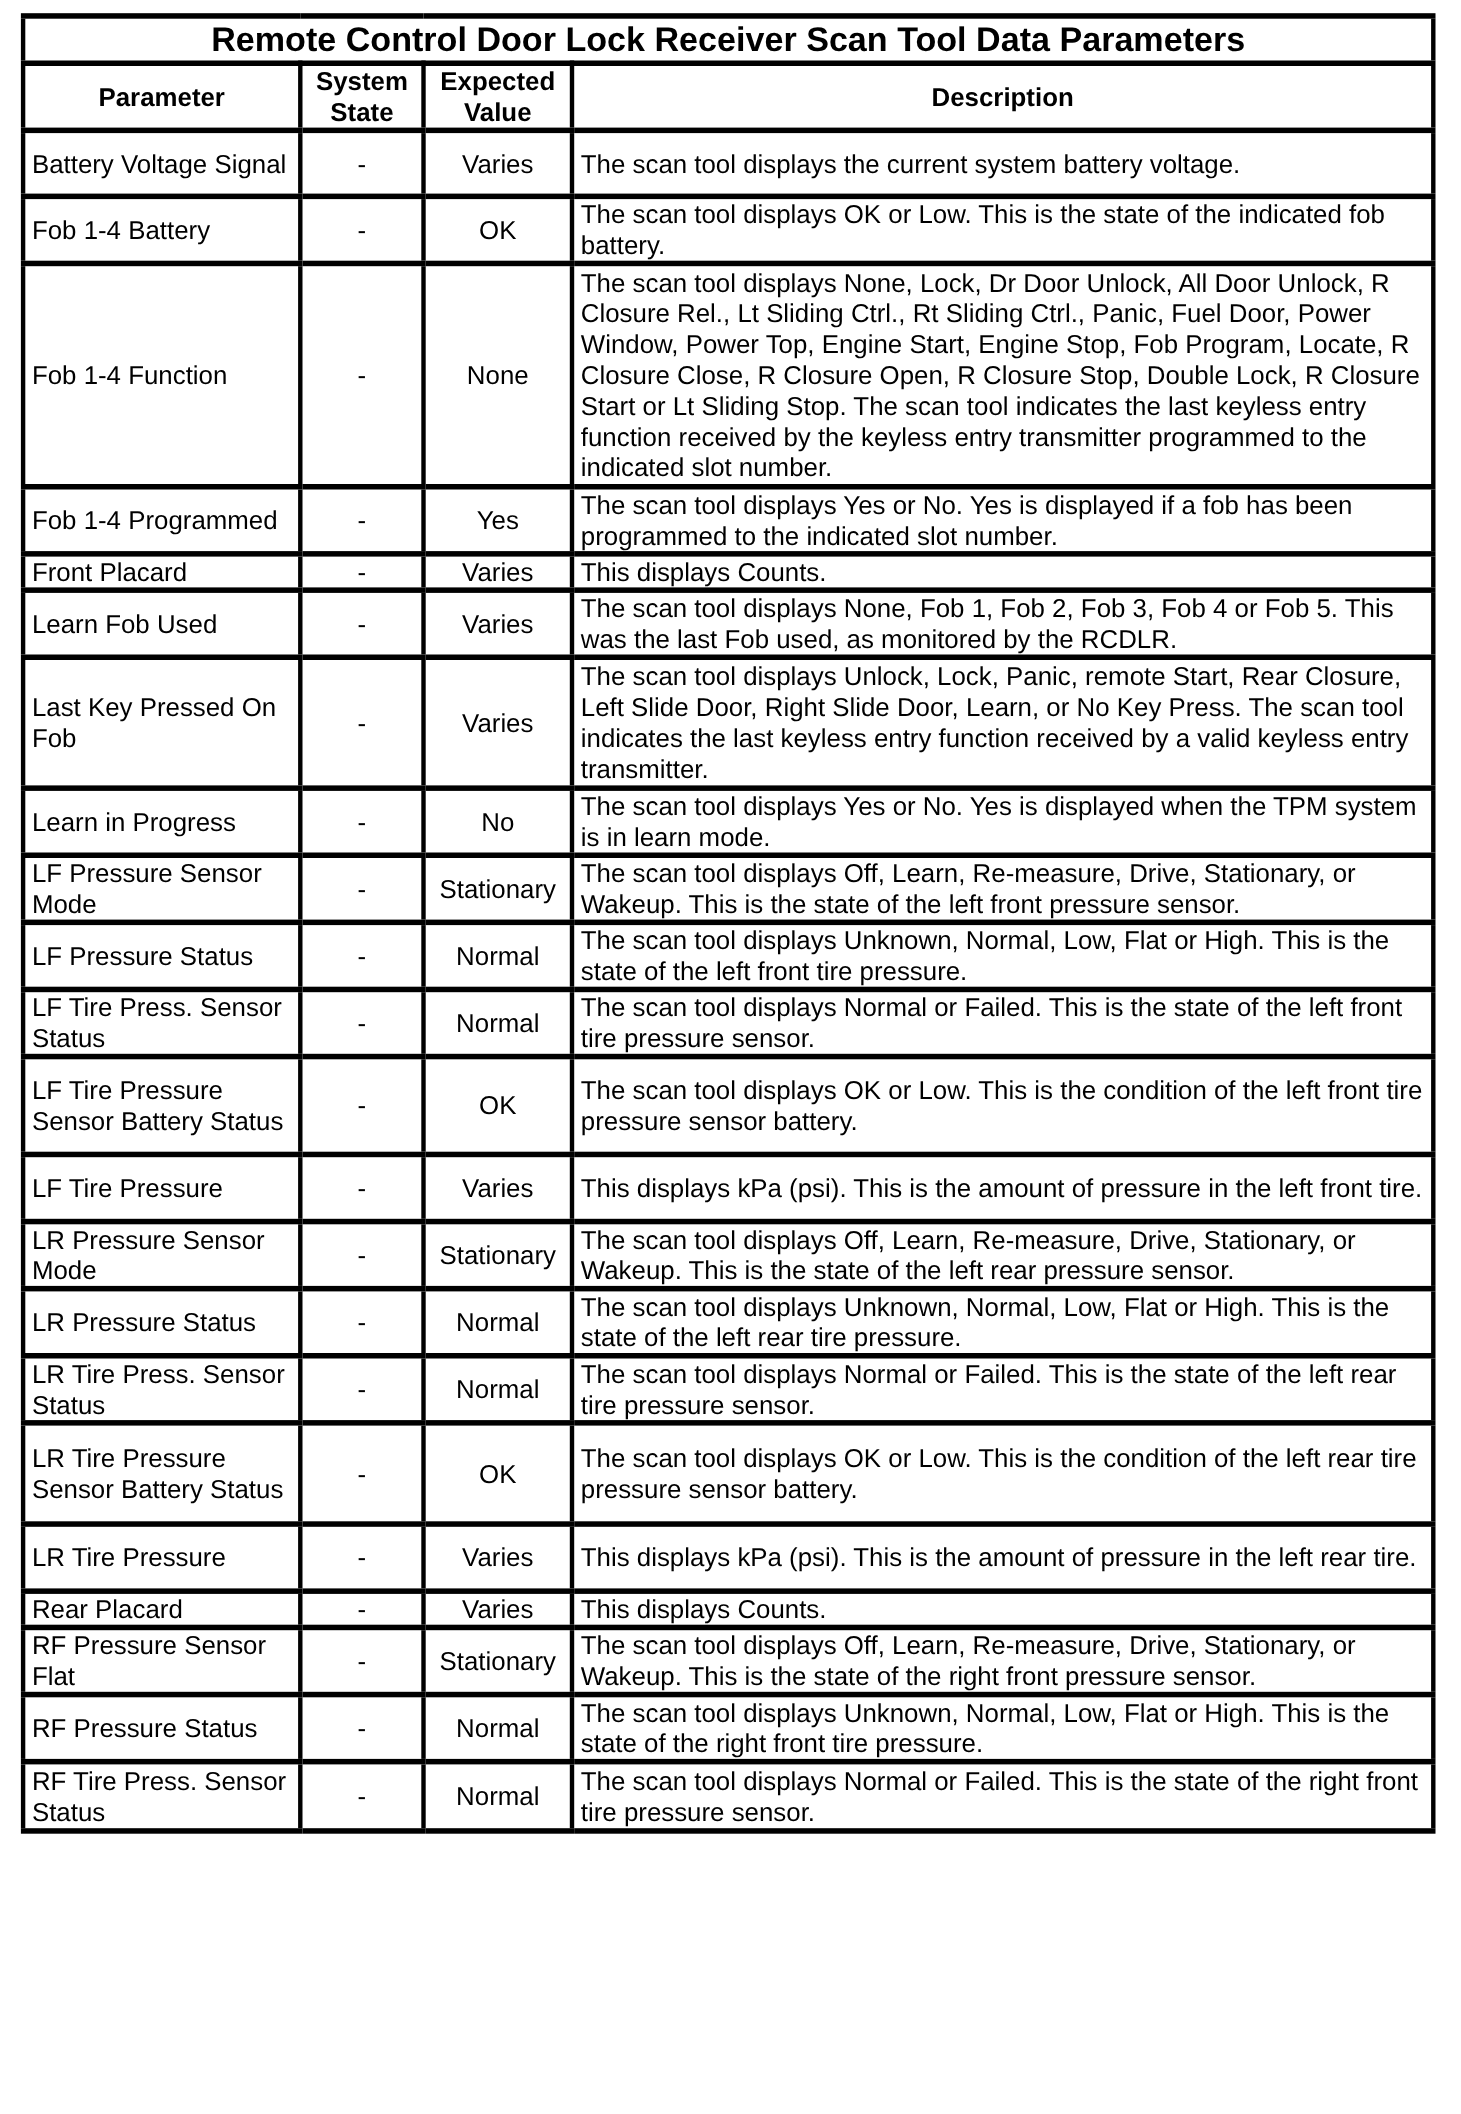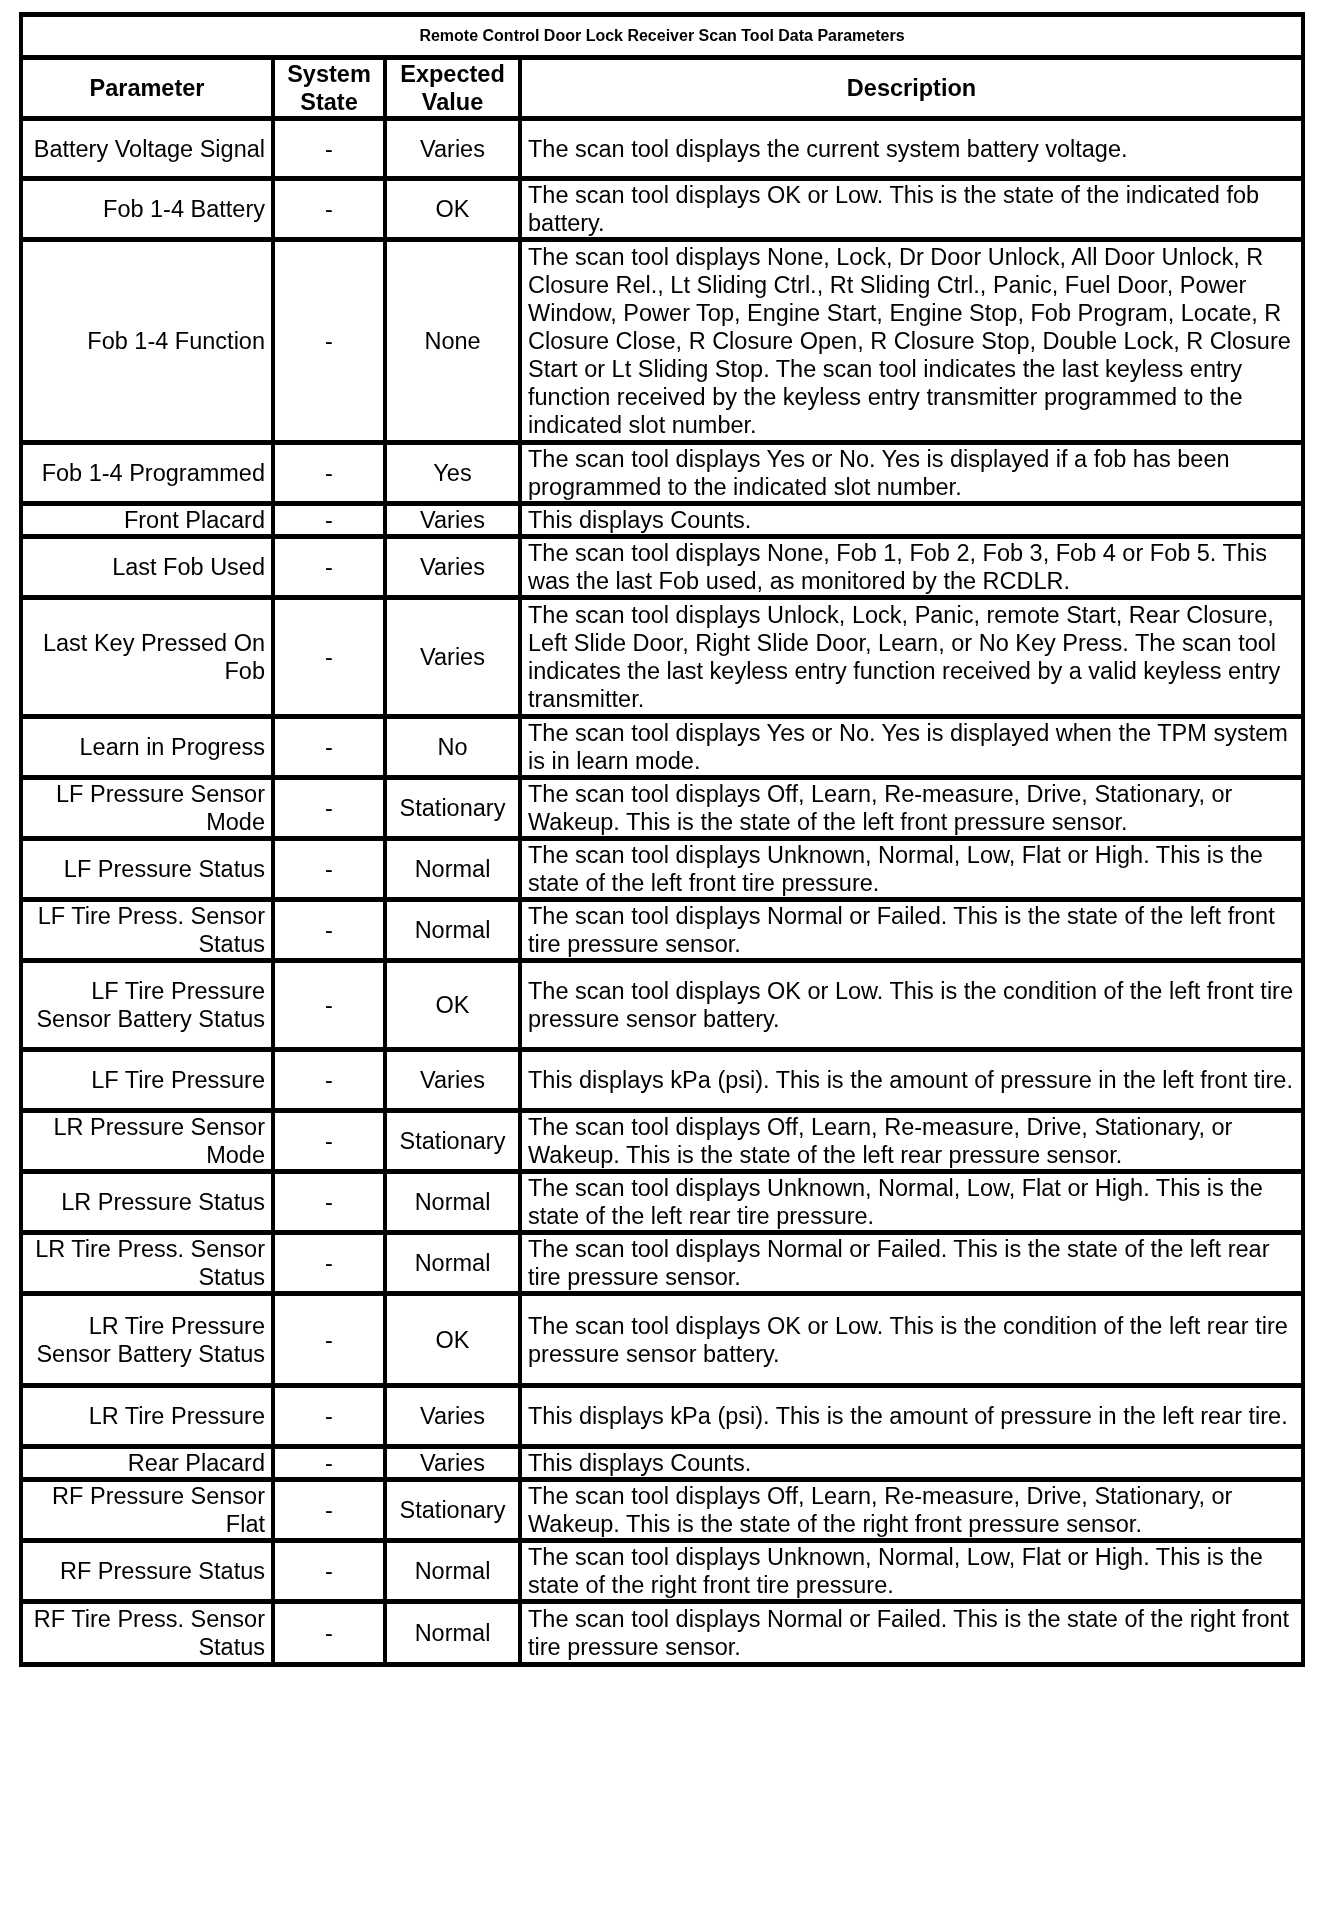--- a/index.html
+++ b/index.html
@@ -10,25 +10,25 @@
     border-collapse: collapse; table-layout: fixed;
     font-size: 23.5px; line-height: 28px;
     border: 4px solid #000;
   }
   table.params td, table.params th {
     border-left: 4px solid #000; border-right: 4px solid #000;
     border-top: 5px solid #000; border-bottom: 5px solid #000;
     padding: 0 6px; vertical-align: middle; overflow: hidden;
   }
   col.c1 { width: 252px; } col.c2 { width: 112px; } col.c3 { width: 135px; } col.c4 { width: auto; }
-  .title-cell { text-align: center; font-weight: bold; height: 38px; font-size: 16px; }
+  .title-cell { text-align: center; font-weight: bold; height: 38px; font-size: 31px; }
   th.hdr { font-weight: bold; text-align: center; vertical-align: bottom; padding-bottom: 2px; }
   .op-cell { text-align: left; height: 38px; }
   .op-cell b { font-weight: bold; }
-  td.param { text-align: right; }
+  td.param { text-align: left; }
   td.state, td.expected { text-align: center; }
   td.desc { text-align: left; padding-left: 5px; padding-right: 4px; }
 </style>
 </head>
 <body>
 
 <table class="params">
   <colgroup>
       <col class="c1">
       <col class="c2">
@@ -71,21 +71,21 @@
         <td class="expected">Yes</td>
         <td class="desc">The scan tool displays Yes or No. Yes is displayed if a fob has been programmed to the indicated slot number.</td>
       </tr>
       <tr style="height: 31px;">
         <td class="param">Front Placard</td>
         <td class="state">-</td>
         <td class="expected">Varies</td>
         <td class="desc">This displays Counts.</td>
       </tr>
       <tr style="height: 60px;">
-        <td class="param">Last Fob Used</td>
+        <td class="param">Learn Fob Used</td>
         <td class="state">-</td>
         <td class="expected">Varies</td>
         <td class="desc">The scan tool displays None, Fob 1, Fob 2, Fob 3, Fob 4 or Fob 5. This was the last Fob used, as monitored by the RCDLR.</td>
       </tr>
       <tr style="height: 119px;">
         <td class="param">Last Key Pressed On Fob</td>
         <td class="state">-</td>
         <td class="expected">Varies</td>
         <td class="desc">The scan tool displays Unlock, Lock, Panic, remote Start, Rear Closure, Left Slide Door, Right Slide Door, Learn, or No Key Press. The scan tool indicates the last keyless entry function received by a valid keyless entry transmitter.</td>
       </tr>

